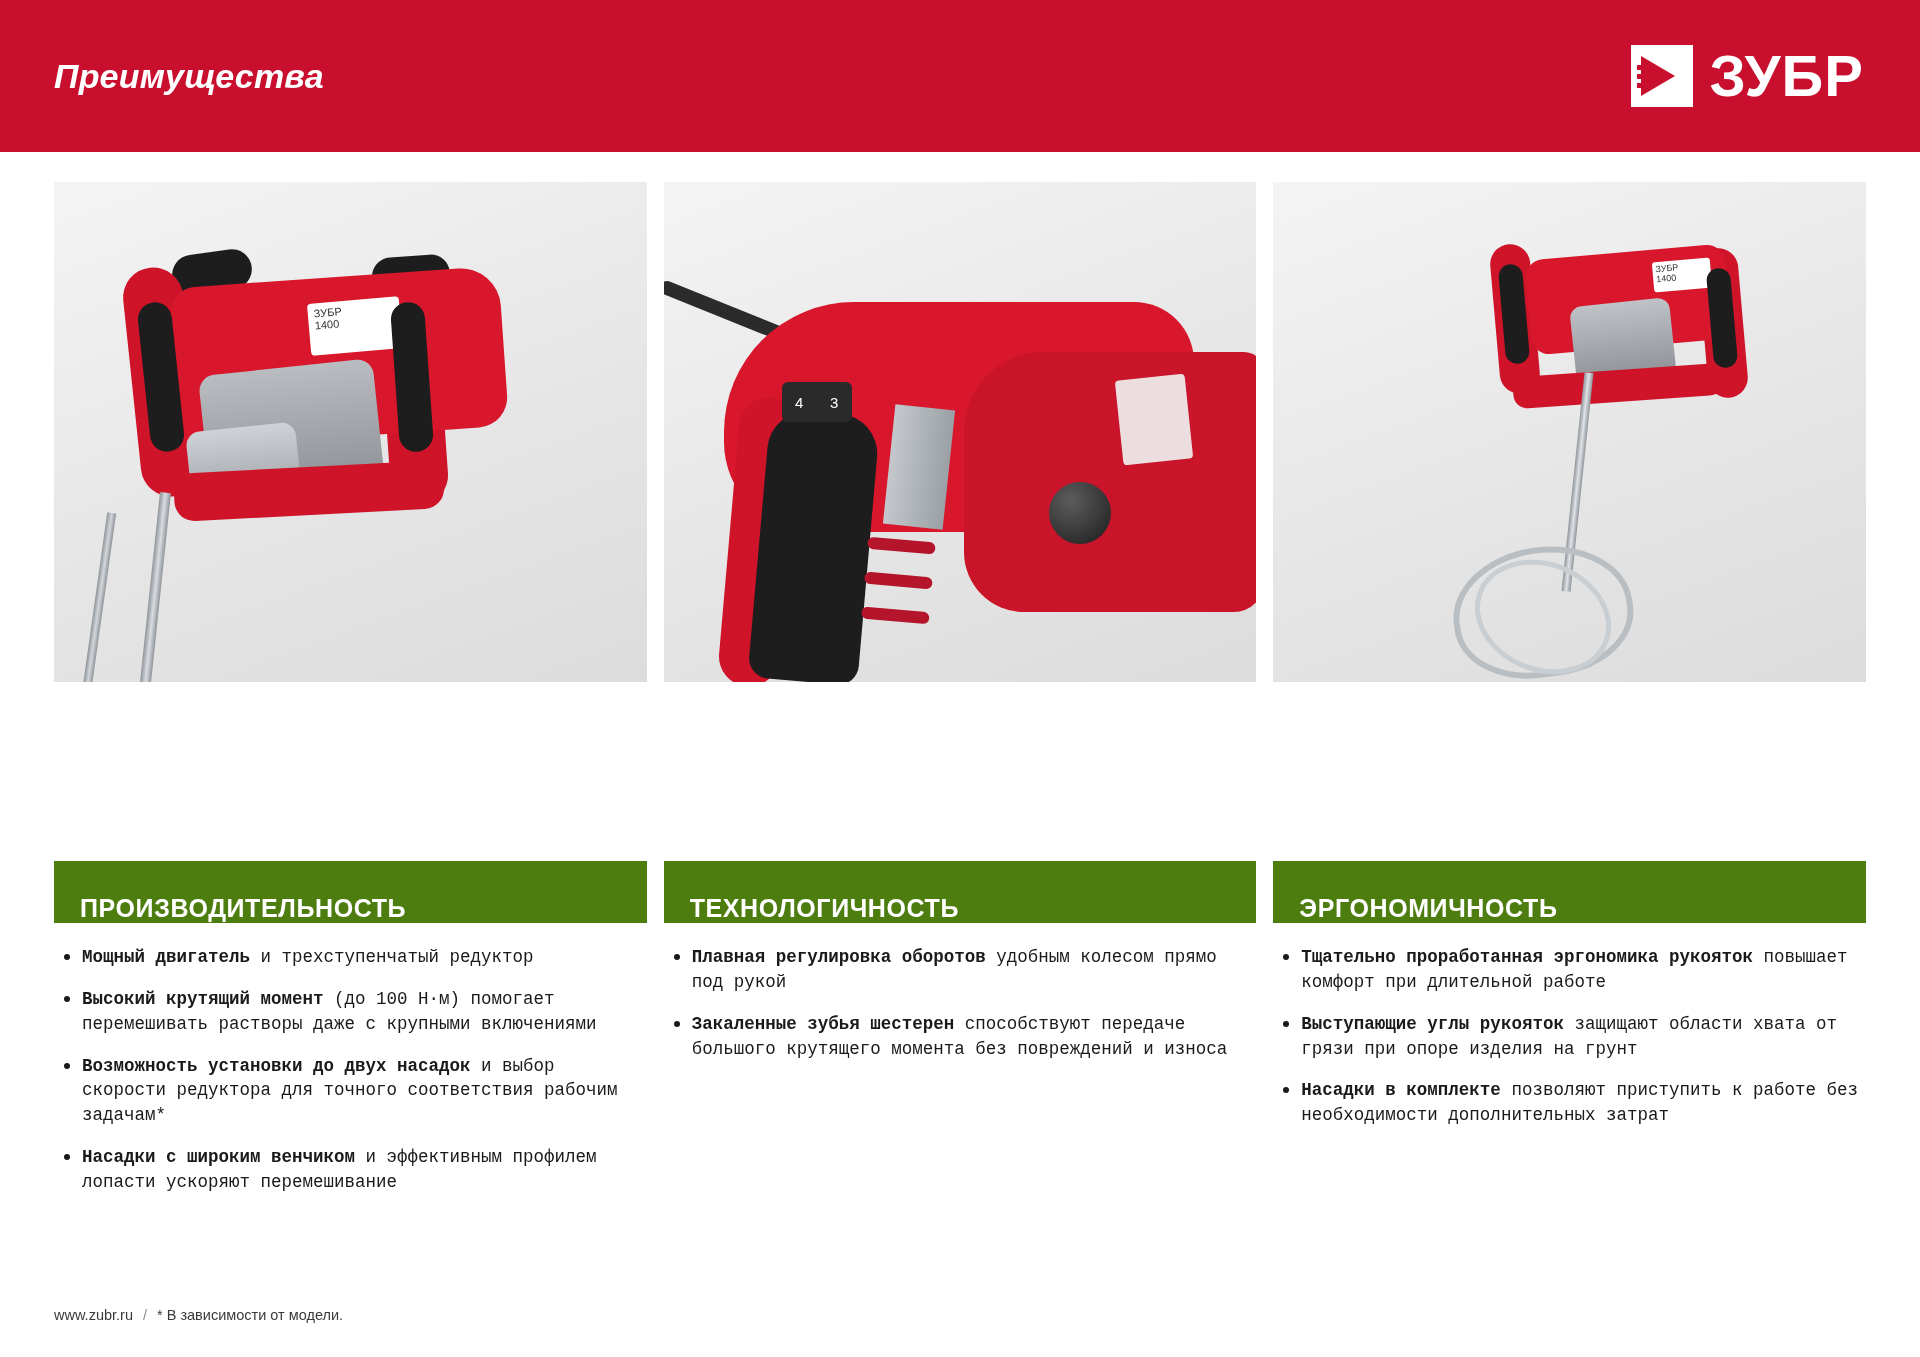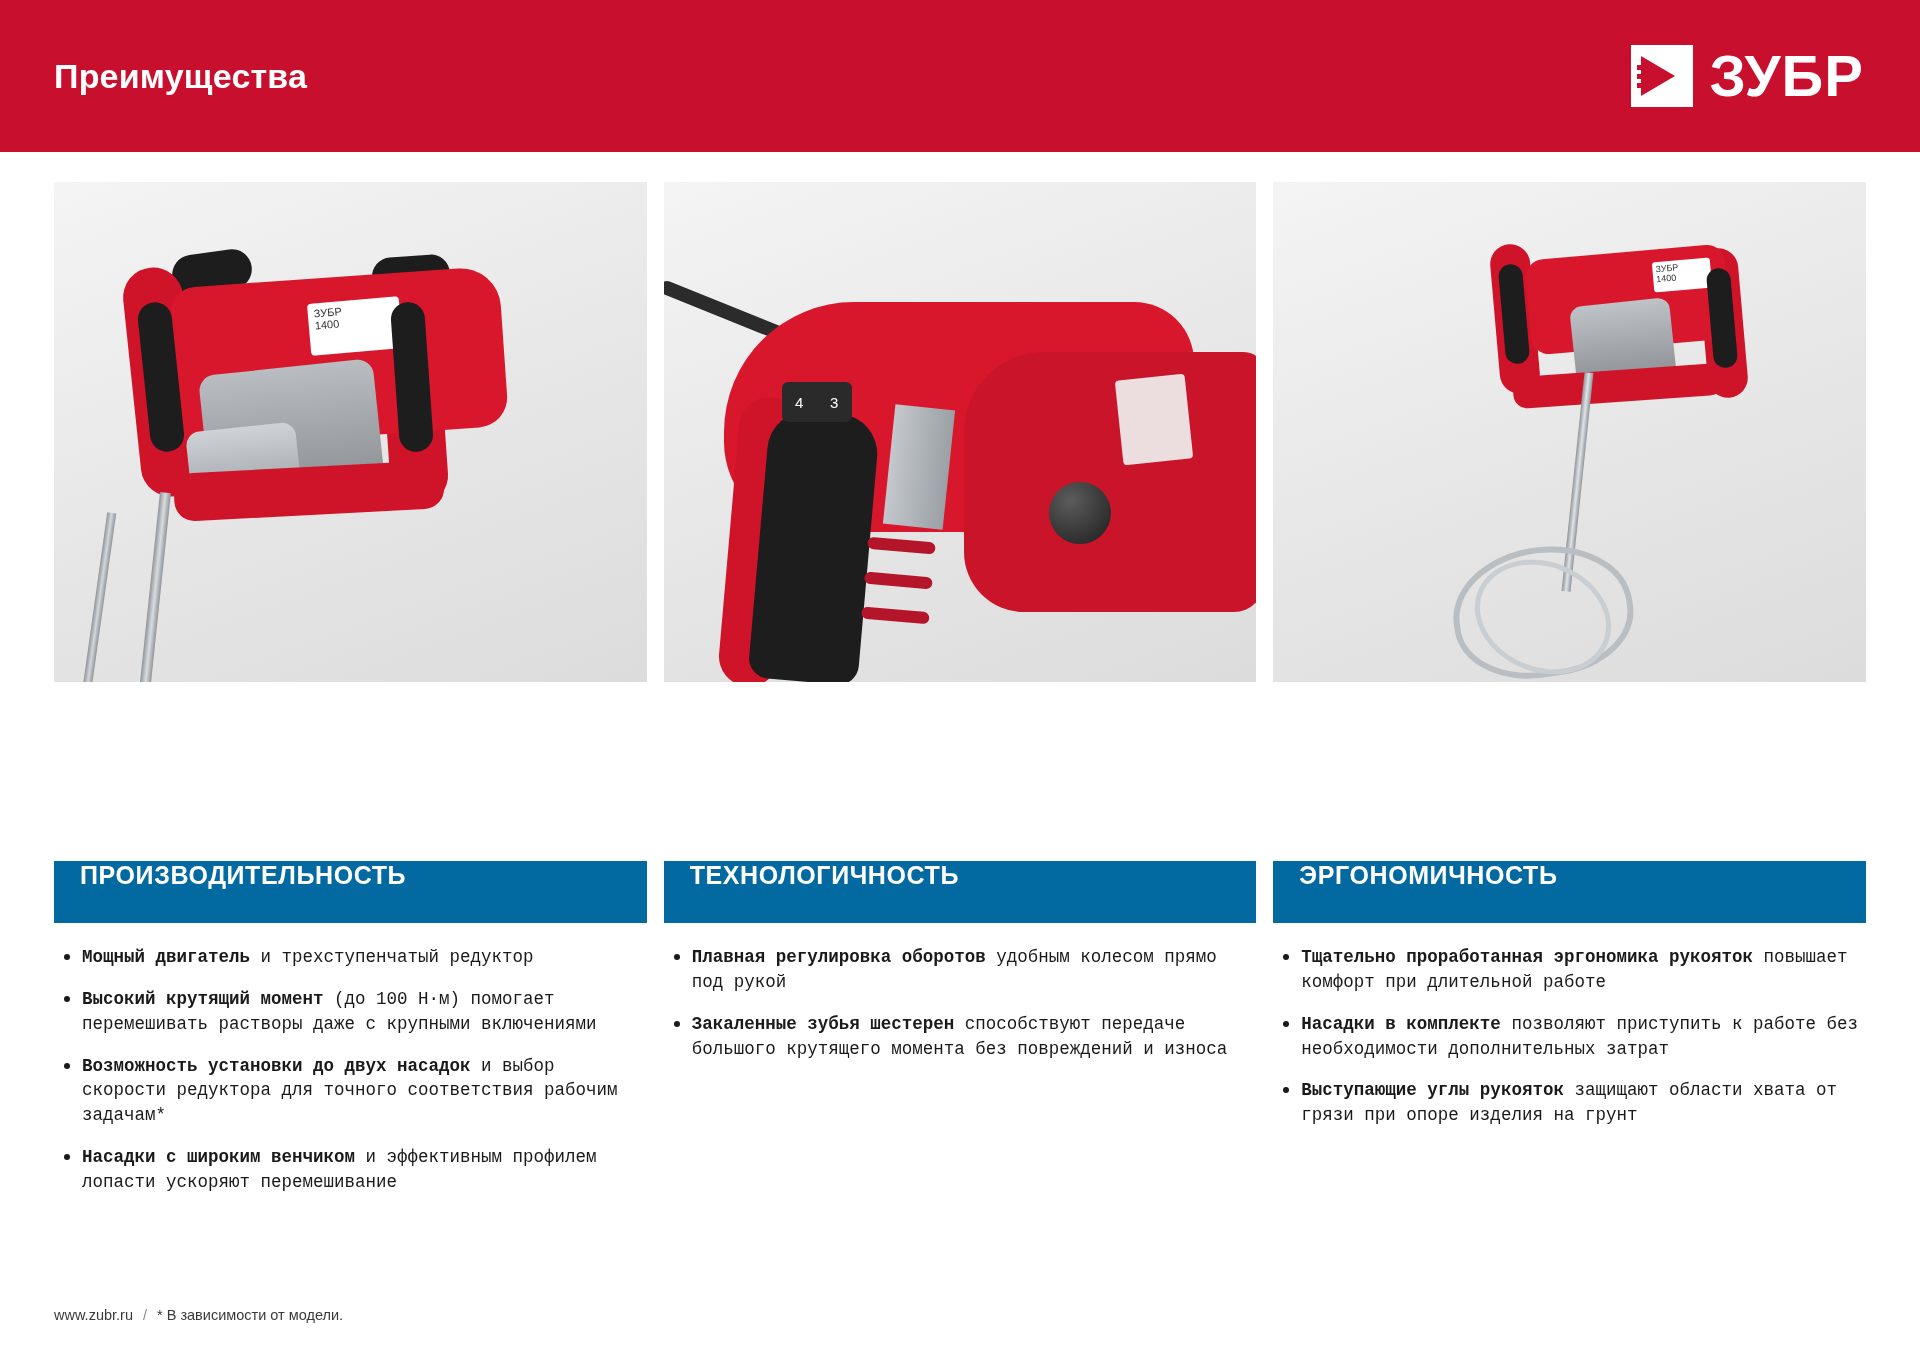--- a/index.html
+++ b/index.html
@@ -24,20 +24,21 @@
     display: flex;
     align-items: center;
     justify-content: space-between;
     padding: 0 56px 0 54px;
   }
   .header-title {
     color: #ffffff;
     font-size: 34px;
     font-weight: bold;
     letter-spacing: 0.2px;
+    font-style: italic;
   }
   .brand {
     display: flex;
     align-items: center;
     gap: 16px;
   }
   .brand-mark {
     width: 62px; height: 62px;
     background: #ffffff;
     position: relative;
@@ -258,24 +259,24 @@
   
   .columns {
     position: absolute;
     left: 54px; top: 861px;
     width: 1812px;
     display: flex;
     gap: 17px;
   }
   .col { width: 593px; }
   .col-head {
-    background: #0369a1;
+    background: #4d7c0f;
     height: 62px;
     display: flex;
-    align-items: flex-start;
+    align-items: flex-end;
     padding-left: 26px;
   }
   .col-head-text {
     color: #ffffff;
     font-size: 25px;
     font-weight: bold;
     letter-spacing: 0.6px;
   }
   .bullets {
     padding: 22px 6px 0 4px;
@@ -426,24 +427,24 @@
 
     <div class="col">
       <div class="col-head">
         <span class="col-head-text">ЭРГОНОМИЧНОСТЬ</span>
       </div>
       <ul class="bullets">
         <li class="bullet">
           <b>Тщательно проработанная эргономика рукояток</b><span> повышает комфорт при длительной работе</span>
         </li>
         <li class="bullet">
+          <b>Выступающие углы рукояток</b><span> защищают области хвата от грязи при опоре изделия на грунт</span>
+        </li>
+        <li class="bullet">
           <b>Насадки в комплекте</b><span> позволяют приступить к работе без необходимости дополнительных затрат</span>
-        </li>
-        <li class="bullet">
-          <b>Выступающие углы рукояток</b><span> защищают области хвата от грязи при опоре изделия на грунт</span>
         </li>
       </ul>
     </div>
   </div>
 
   <div class="footer">
     <span>www.zubr.ru</span>
     <span class="sep">/</span>
     <span>* В зависимости от модели.</span>
   </div>

